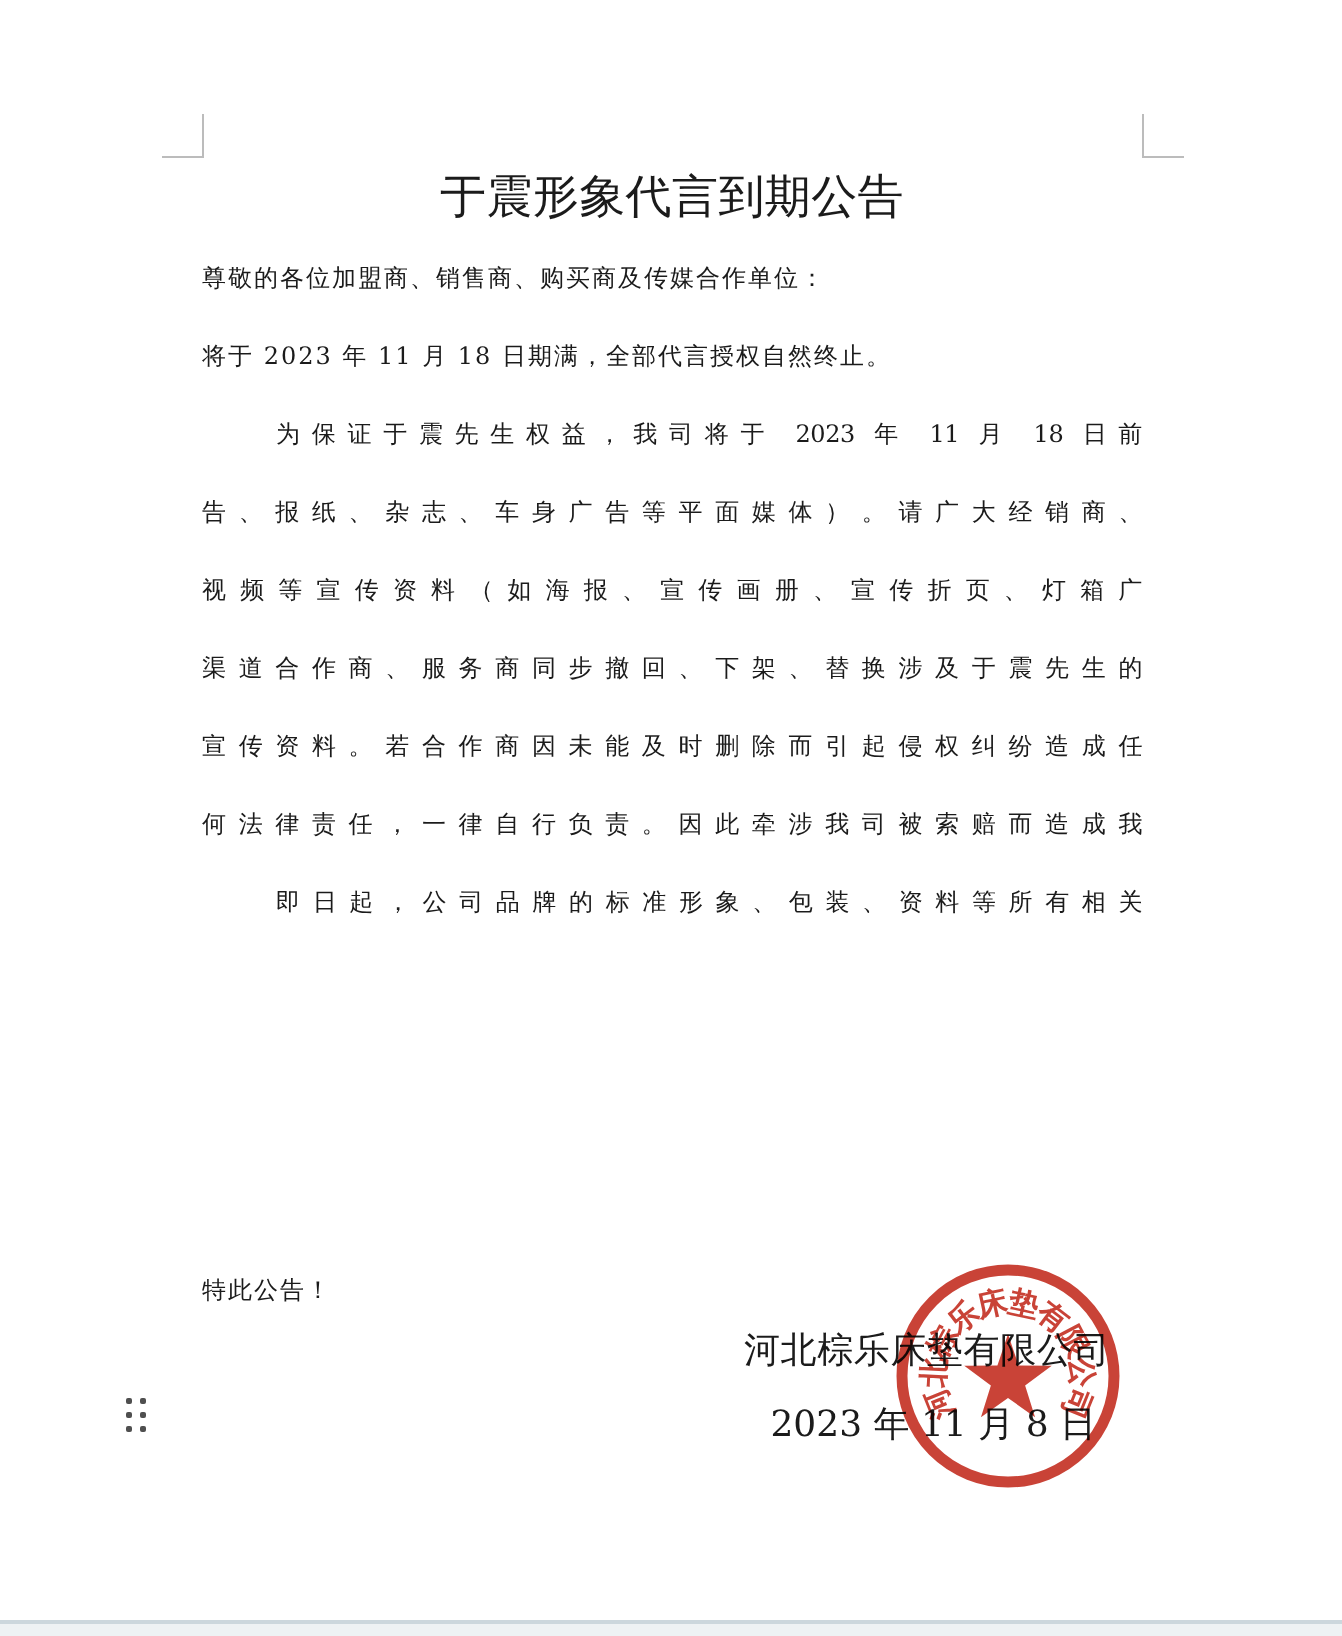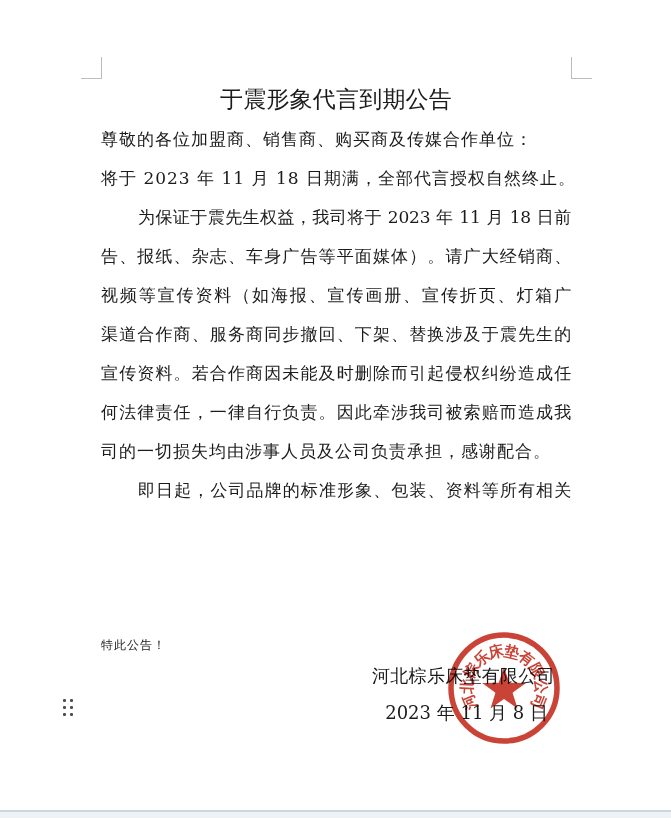--- a/index.html
+++ b/index.html
@@ -8,21 +8,21 @@
     background:#ffffff;color:#1b1b1b;
     font-family:"DejaVu Serif","Liberation Serif",serif;
   }
   
   .mark{position:absolute;background:#bcbcbc}
   .mark-v{width:1px;height:22px;top:57px}
   .mark-h{height:1px;width:21px;top:78px}
   
   .doc{position:absolute;left:101px;top:79px;width:470px}
   .title{height:41px;line-height:41px;text-align:center;font-size:23px;letter-spacing:.2px}
-  .line{height:39px;line-height:39px;font-size:17px;overflow:hidden}
+  .line{height:39px;line-height:39px;font-size:12px;overflow:hidden}
   .plain{white-space:nowrap;letter-spacing:1px}
   .fill{text-align:justify;text-align-last:justify;text-justify:inter-character;letter-spacing:-.2px}
   .indent{padding-left:37px}
   .closing{position:absolute;left:101px;top:630px;height:30px;line-height:30px;font-size:12px;letter-spacing:1px}
   .company{position:absolute;left:101px;top:661px;width:454px;height:30px;line-height:30px;text-align:right;font-size:18px;letter-spacing:.3px}
   .date{position:absolute;left:101px;top:698px;width:447px;height:30px;line-height:30px;text-align:right;font-size:18px}
   
   .stamp{position:absolute;left:446px;top:630px;mix-blend-mode:multiply;opacity:.92}
   
   .dots{position:absolute;left:63px;top:699px;display:grid;grid-template-columns:repeat(2,3px);grid-auto-rows:3px;gap:4px}
@@ -41,21 +41,20 @@
 <div class="doc">
   <div class="title">于震形象代言到期公告</div>
   <div class="line plain">尊敬的各位加盟商、销售商、购买商及传媒合作单位：</div>
   <div class="line plain">将于 2023 年 11 月 18 日期满，全部代言授权自然终止。</div>
   <div class="line fill indent">为保证于震先生权益，我司将于 2023 年 11 月 18 日前</div>
   <div class="line fill">告、报纸、杂志、车身广告等平面媒体）。请广大经销商、</div>
   <div class="line fill">视频等宣传资料（如海报、宣传画册、宣传折页、灯箱广</div>
   <div class="line fill">渠道合作商、服务商同步撤回、下架、替换涉及于震先生的</div>
   <div class="line fill">宣传资料。若合作商因未能及时删除而引起侵权纠纷造成任</div>
   <div class="line fill">何法律责任，一律自行负责。因此牵涉我司被索赔而造成我</div>
-  <div class="line plain">司的一切损失均由涉事人员及公司负责承担，感谢配合。</div>
   <div class="line fill indent">即日起，公司品牌的标准形象、包装、资料等所有相关</div>
 </div>
 
 <div class="closing">特此公告！</div>
 <div class="company">河北棕乐床垫有限公司</div>
 <div class="date">2023 年 11 月 8 日</div>
 
 <svg class="stamp" id="stamp" width="116" height="116" viewBox="0 0 116 116" style="color: rgb(197, 51, 38);">
   <circle cx="58" cy="58" r="53" fill="none" stroke="currentColor" stroke-width="5.5"></circle>
   <polygon fill="currentColor" points="58,37 63.29,52.72 79.87,52.89 66.56,62.78 71.52,78.61 58,69 44.48,78.61 49.44,62.78 36.13,52.89 52.71,52.72"></polygon>

